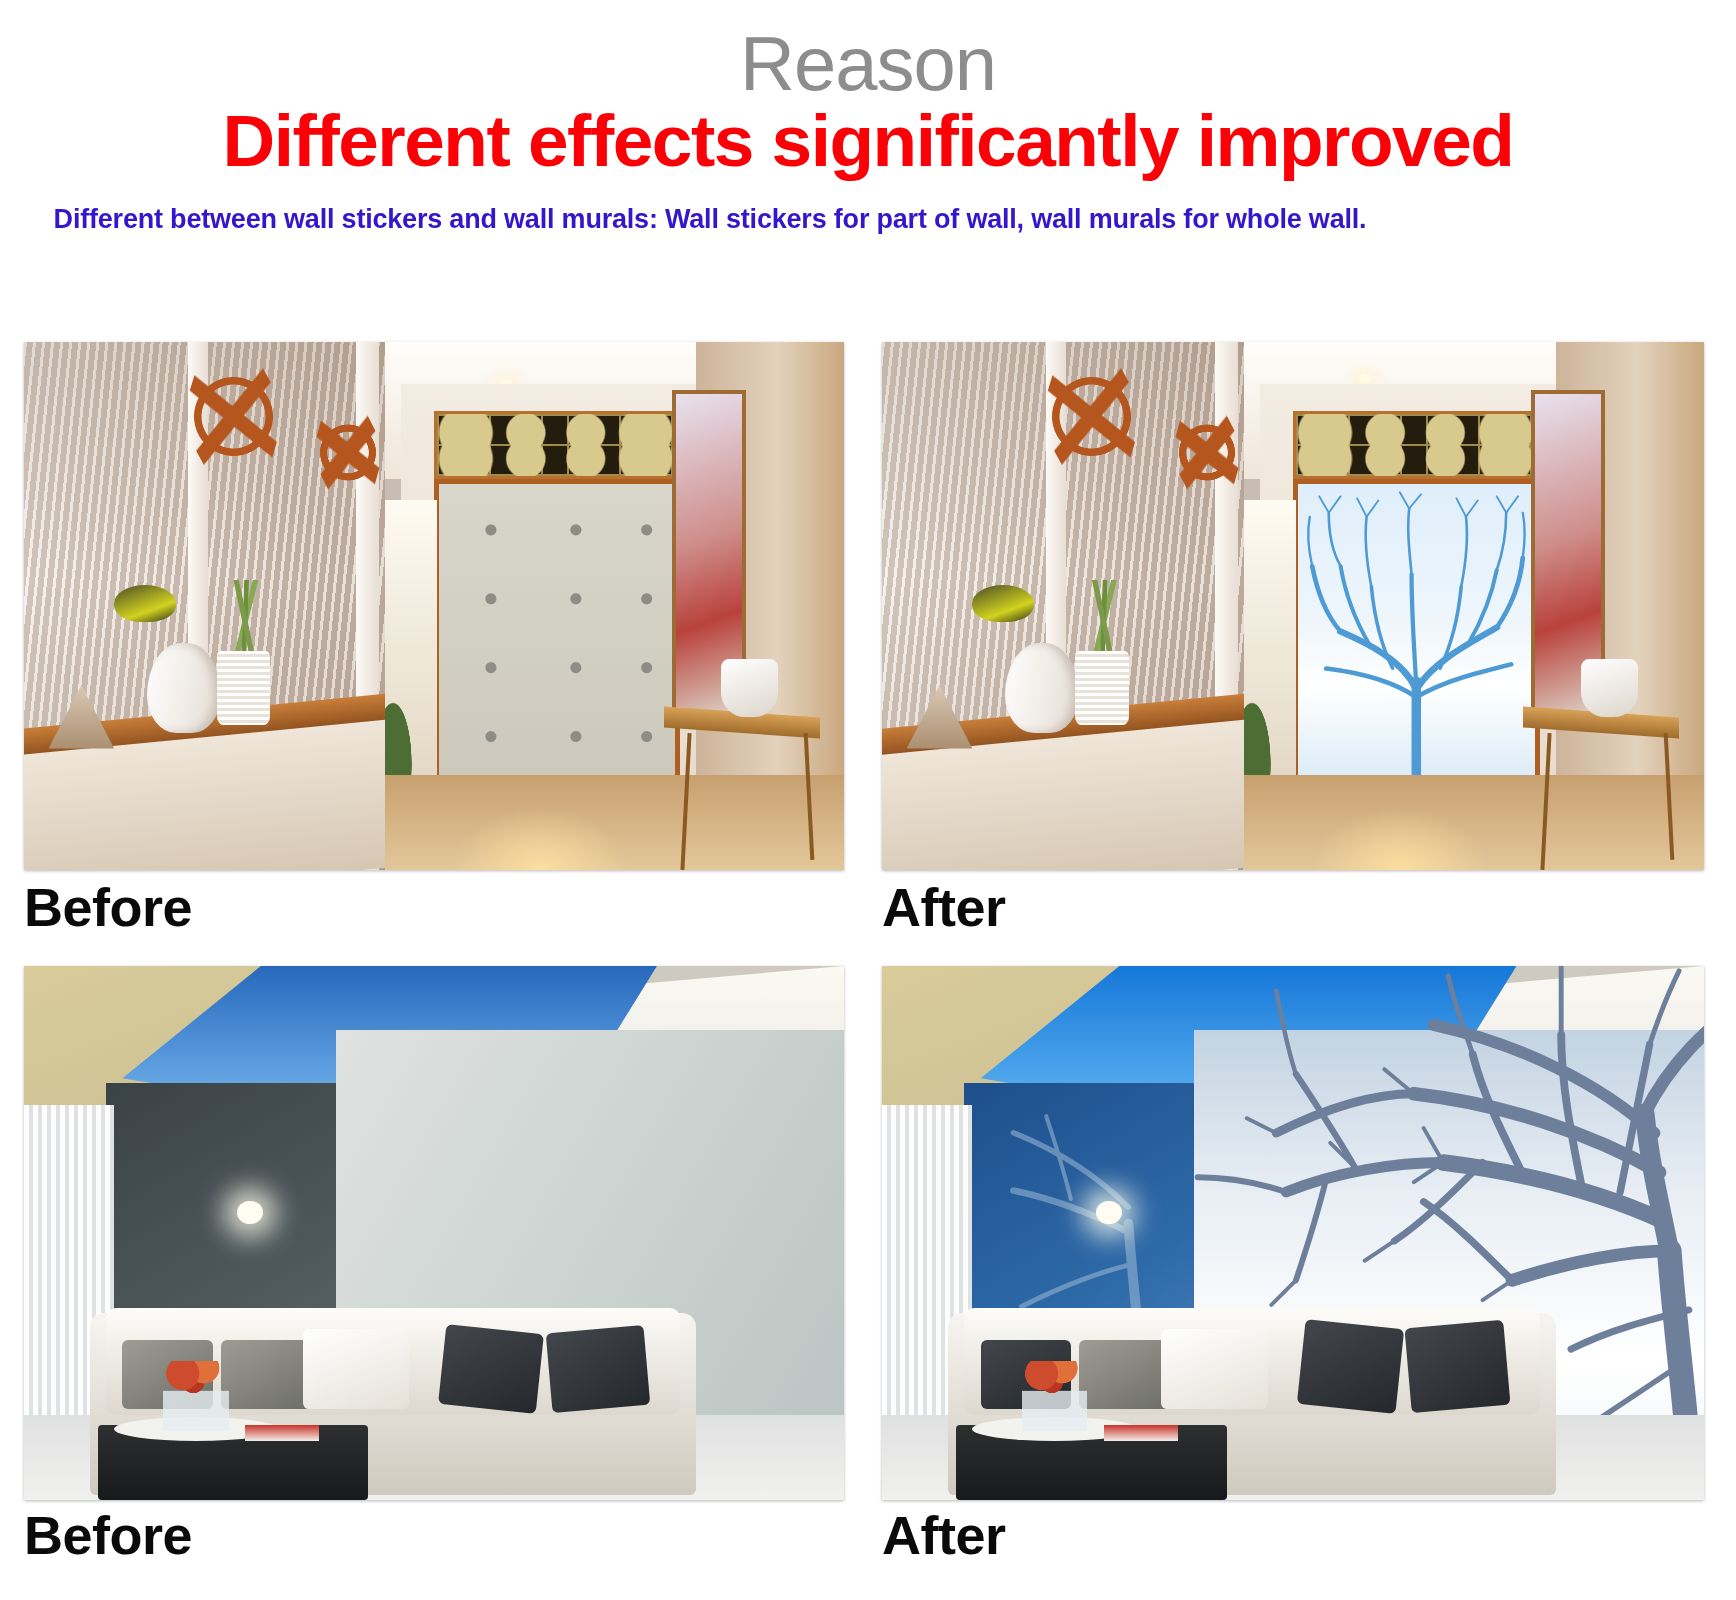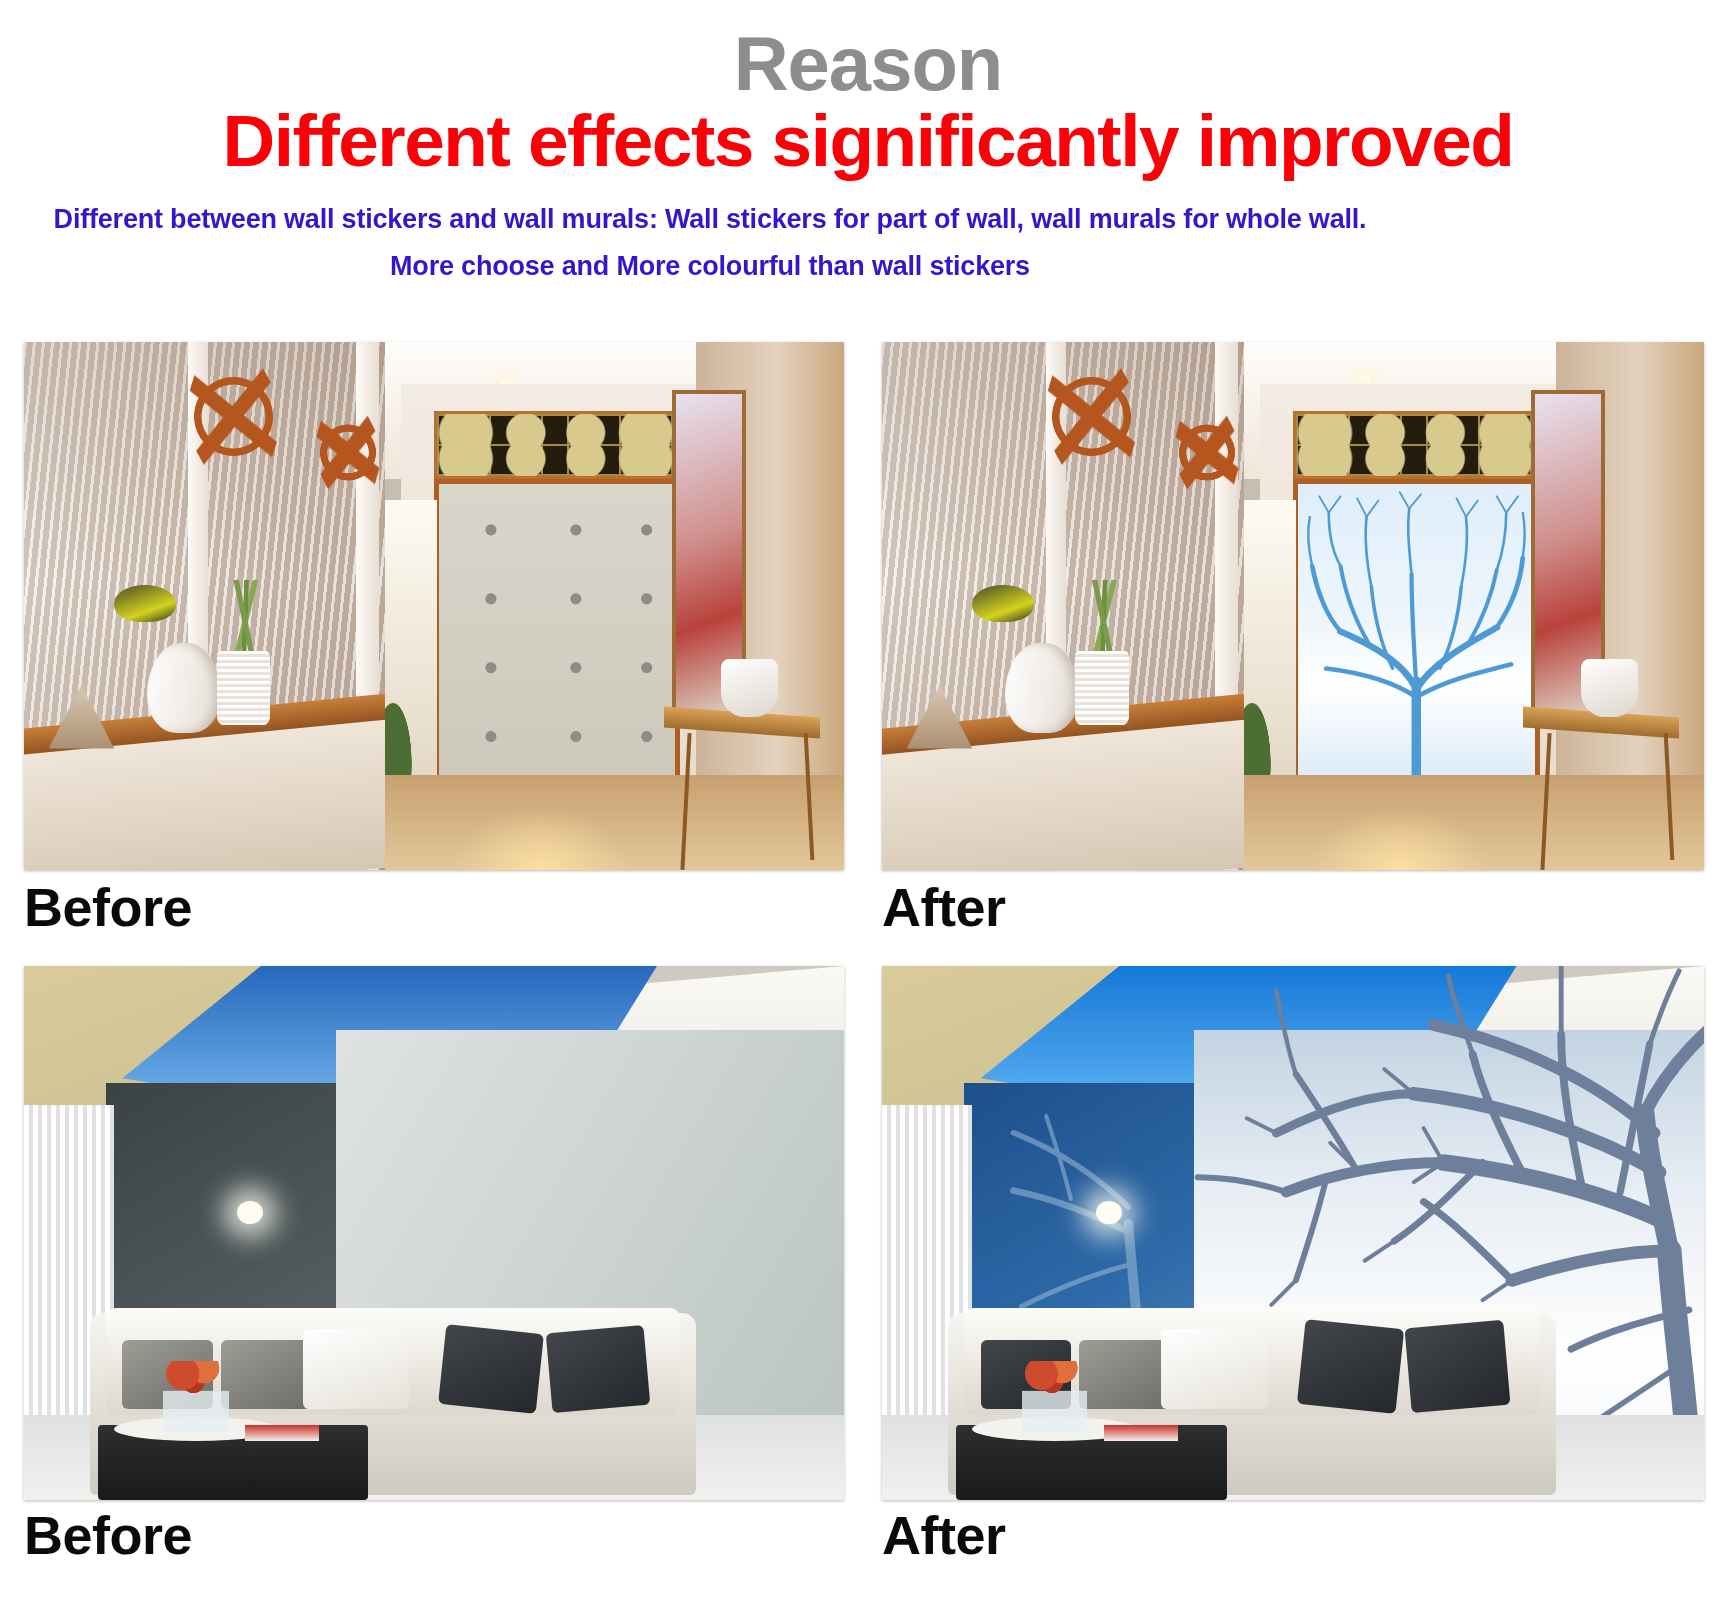--- a/index.html
+++ b/index.html
@@ -22,21 +22,21 @@
     width: 1736px;
     height: 292px;
     background: #ffffff;
   }
   .eyebrow {
     position: absolute;
     left: 0; top: 26px;
     width: 1736px;
     text-align: center;
     font-size: 76px;
-    font-weight: 700;
+    font-weight: 400;
     color: #8d8d8d;
     letter-spacing: -1px;
     line-height: 1;
     font-family: "Liberation Sans", sans-serif;
   }
   .headline {
     position: absolute;
     left: 0; top: 104px;
     width: 1736px;
     text-align: center;
@@ -356,21 +356,20 @@
   .after-lr .mural-svg { position:absolute; left:36%; top:0; right:0; height:92%; }
   .after-lr .mural-svg-2 { position:absolute; left:10%; top:22%; width:30%; height:62%; opacity:.55; }
 </style>
 </head>
 <body>
 
 <div class="header">
   <div class="eyebrow">Reason</div>
   <div class="headline">Different effects significantly improved</div>
   <div class="subline l1">Different between wall stickers and wall murals: Wall stickers for part of wall, wall murals for whole wall.</div>
-  <div class="subline l2">More choose and More colourful than wall stickers</div>
 </div>
 
 <div class="photo-grid">
 
   <div class="cell" id="cell-tl">
     <div class="photo">
       <div class="hall">
         <div class="ceiling"></div>
         <div class="ceil-light" style="left:58%;top:7%;"></div>
         <div class="farwall"></div>

